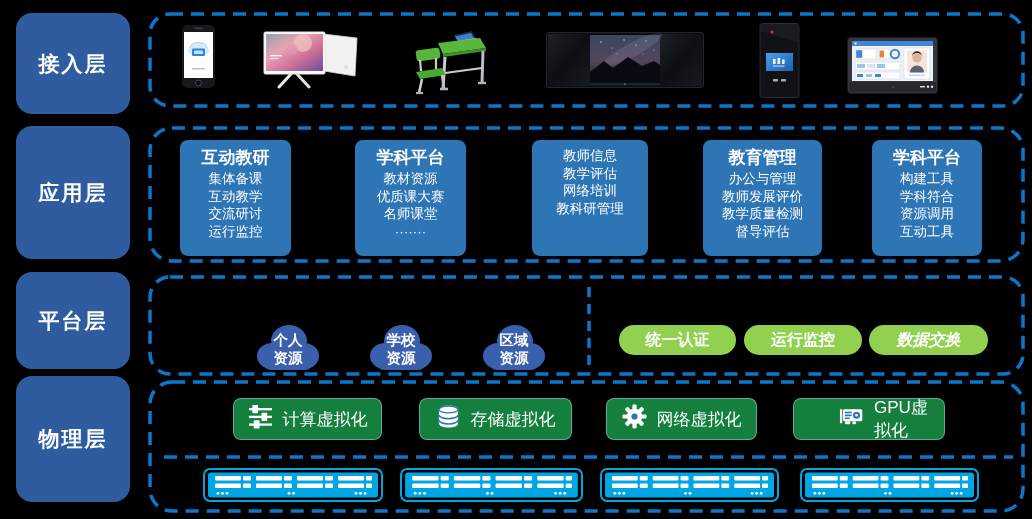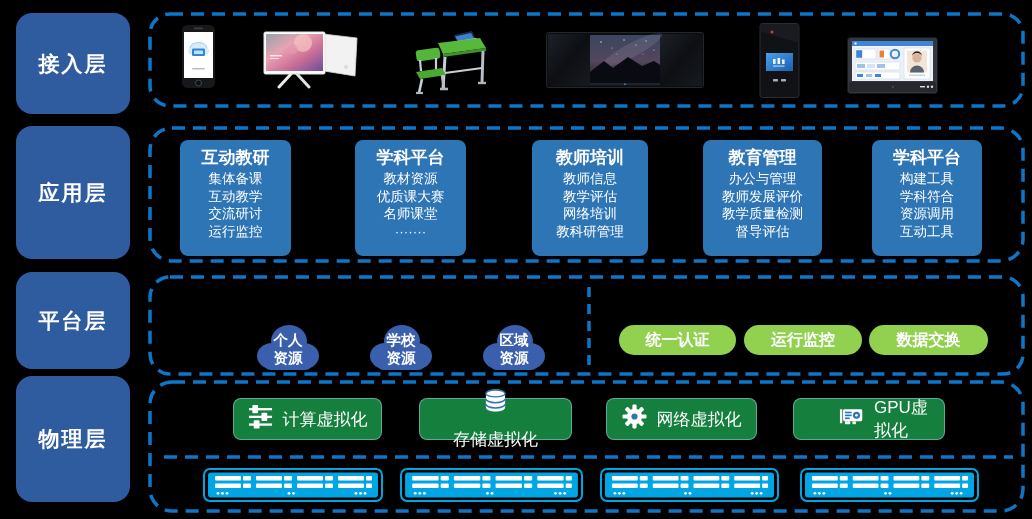--- a/index.html
+++ b/index.html
@@ -45,31 +45,31 @@
 
   .v-divider{position:absolute;left:586px;top:285px;width:6px;height:84px;}
   .h-divider{position:absolute;left:162px;top:446px;width:853px;height:6px;}
 
   .pill{
     position:absolute;top:325px;height:30px;border-radius:15px;background:#92D050;
     color:#fff;font-size:16px;font-weight:bold;display:flex;align-items:center;justify-content:center;
   }
   #pill-1{left:619px;width:117px;}
   #pill-2{left:744px;width:118px;}
-  #pill-3{left:869px;width:119px;}
+  #pill-3{left:869px;width:119px;font-style:italic;}
 
   .virt{
     position:absolute;top:398px;height:42px;background:#15803d;border-radius:8px;
     border:1.5px solid rgba(160,200,240,.55);box-sizing:border-box;
     display:flex;align-items:center;justify-content:center;gap:10px;
     color:#fff;font-size:17px;
   }
   .virt svg{flex:0 0 auto;}
   #virt-1{left:233px;width:149px;}
-  #virt-2{left:419px;width:153px;flex-direction:column;}
+  #virt-2{left:419px;width:153px;}
   #virt-3{left:606px;width:151px;}
   #virt-4{left:793px;width:152px;padding-left:45px;}
 
   .rack{position:absolute;top:468px;height:34px;}
   #rack-1{left:203px;width:180px;}
   #rack-2{left:400px;width:183px;}
   #rack-3{left:600px;width:179px;}
   #rack-4{left:800px;width:179px;}
   .rack svg{width:100%;height:100%;display:block;}
 </style>
@@ -274,21 +274,20 @@
   <div class="m-item">运行监控</div>
 </div>
 <div class="module" id="module-2">
   <div class="m-title">学科平台</div>
   <div class="m-item">教材资源</div>
   <div class="m-item">优质课大赛</div>
   <div class="m-item">名师课堂</div>
   <div class="m-item">·······</div>
 </div>
 <div class="module" id="module-3">
-  <div class="m-title">教师培训</div>
   <div class="m-item">教师信息</div>
   <div class="m-item">教学评估</div>
   <div class="m-item">网络培训</div>
   <div class="m-item">教科研管理</div>
 </div>
 <div class="module" id="module-4">
   <div class="m-title">教育管理</div>
   <div class="m-item">办公与管理</div>
   <div class="m-item">教师发展评价</div>
   <div class="m-item">教学质量检测</div>

